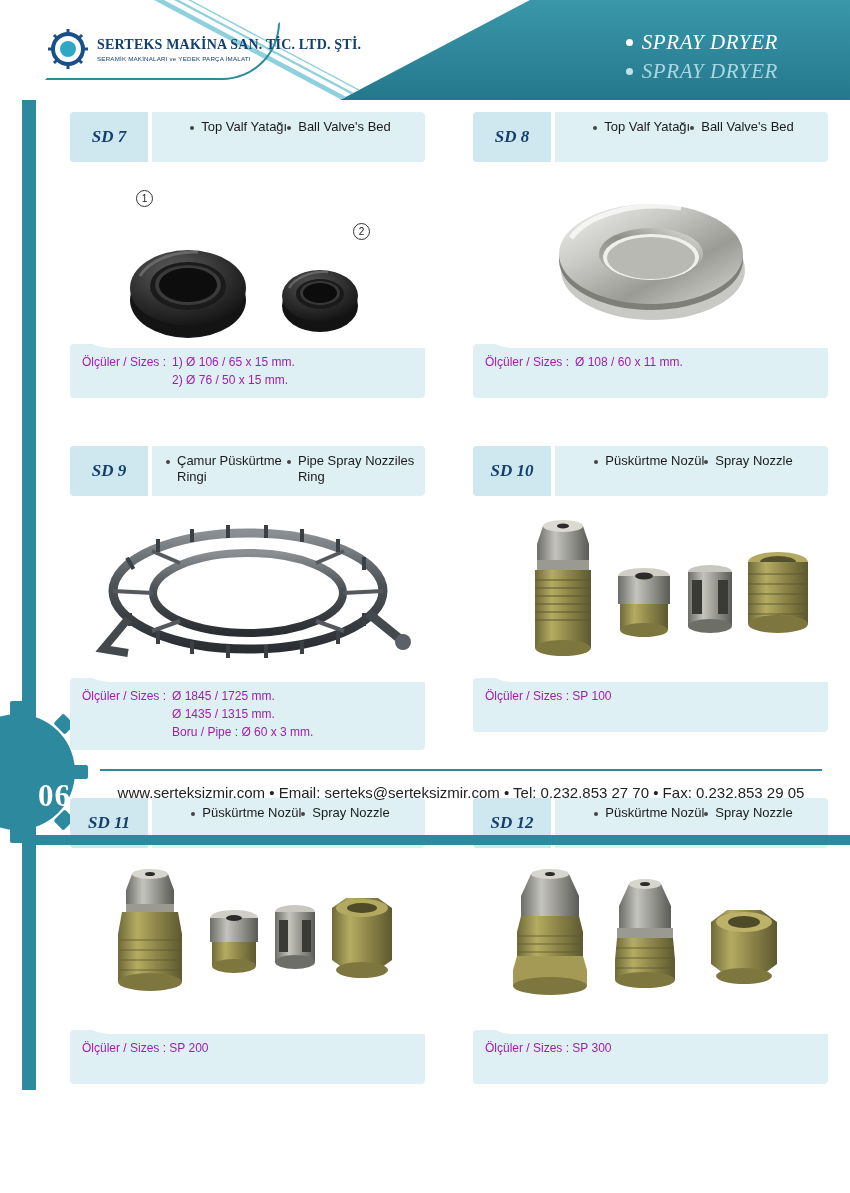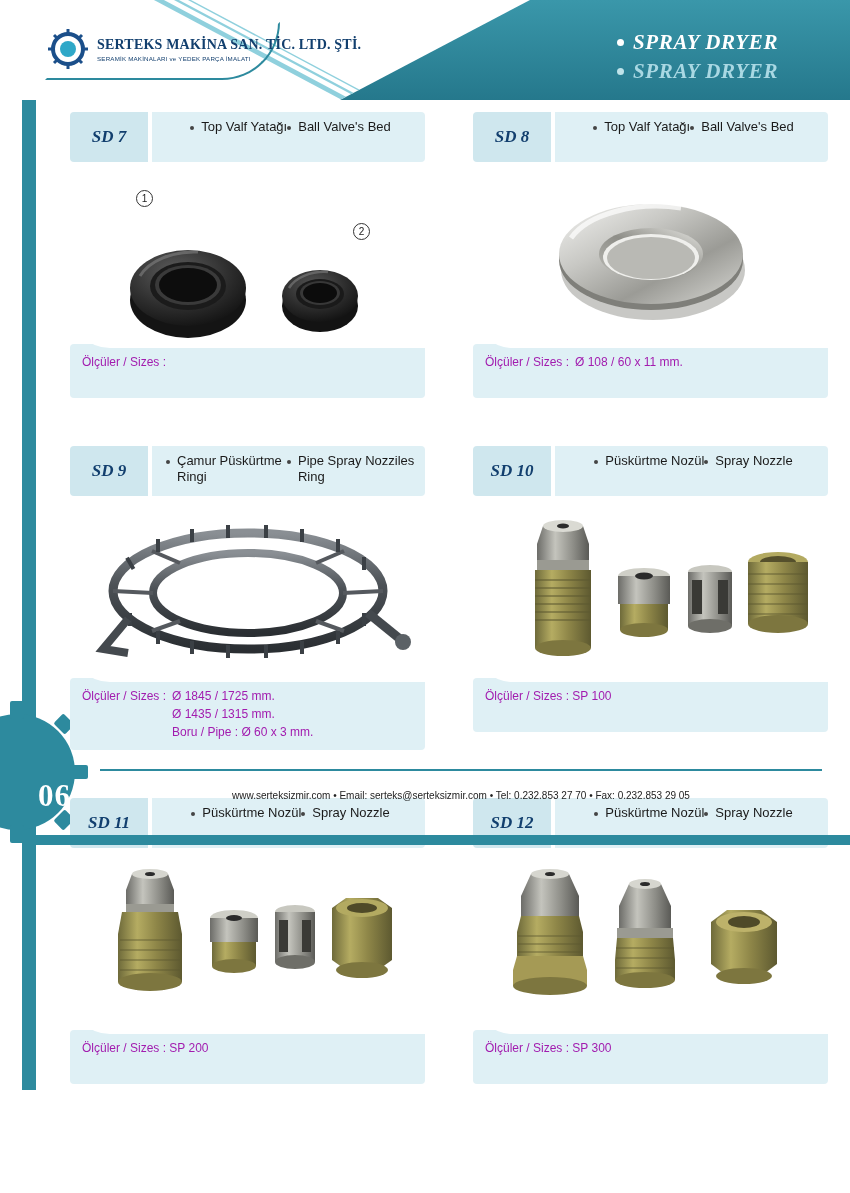--- a/index.html
+++ b/index.html
@@ -88,21 +88,21 @@
     text-align: left;
   }
   .header-title-row { display: flex; align-items: center; margin-bottom: 4px; }
   .bullet-dot {
     width: 7px; height: 7px; border-radius: 50%;
     background: #ffffff; margin-right: 9px;
   }
   .bullet-dot.dim { background: #bfe3ea; }
   .htitle {
     font-family: "Liberation Serif", serif;
-    font-weight: bold;
+    font-weight: normal;
     font-style: italic;
     font-size: 21px;
     color: #ffffff;
     letter-spacing: .6px;
   }
   .htitle.dim { color: #a9d8e3; }
 
   
   .left-rail {
     position: absolute;
@@ -128,21 +128,21 @@
   
   .footer-line {
     position: absolute;
     left: 100px; right: 28px; bottom: 98px;
     height: 2px; background: #2d8a9e;
   }
   .footer-text {
     position: absolute;
     left: 100px; right: 28px; bottom: 68px;
     text-align: center;
-    font-size: 10px;
+    font-size: 15px;
     color: #222;
   }
   .footer-bottom-bar {
     position: absolute;
     left: 36px; right: 0; bottom: 24px;
     height: 10px;
     background: #2d8a9e;
   }
 
   
@@ -350,20 +350,24 @@
             <ellipse cx="0" cy="-2" rx="24" ry="15" fill="#1a1a1a"></ellipse>
             <ellipse cx="0" cy="-3" rx="20" ry="12" fill="#383838"></ellipse>
             <ellipse cx="0" cy="-3" rx="17" ry="10" fill="#0c0c0c"></ellipse>
             <path d="M -31 -8 A 38 26 0 0 1 8 -24" stroke="#8d8d8d" stroke-width="2.5" fill="none" opacity=".5"></path>
           </g>
         </svg>
       </div>
       <div class="sizes-box">
         <div class="sizes-row">
           <span class="sizes-label">Ölçüler / Sizes :</span>
+          <span class="sizes-vals">
+            <div>1) Ø 106 / 65 x 15 mm.</div>
+            <div>2) Ø 76 / 50 x 15 mm.</div>
+          </span>
         </div>
       </div>
     </div>
 
     <div class="card">
       <div class="card-body-bg"></div>
       <div class="card-head">
         <div class="code-box">SD 8</div>
         <div class="titles-box">
           <div class="t-line">

